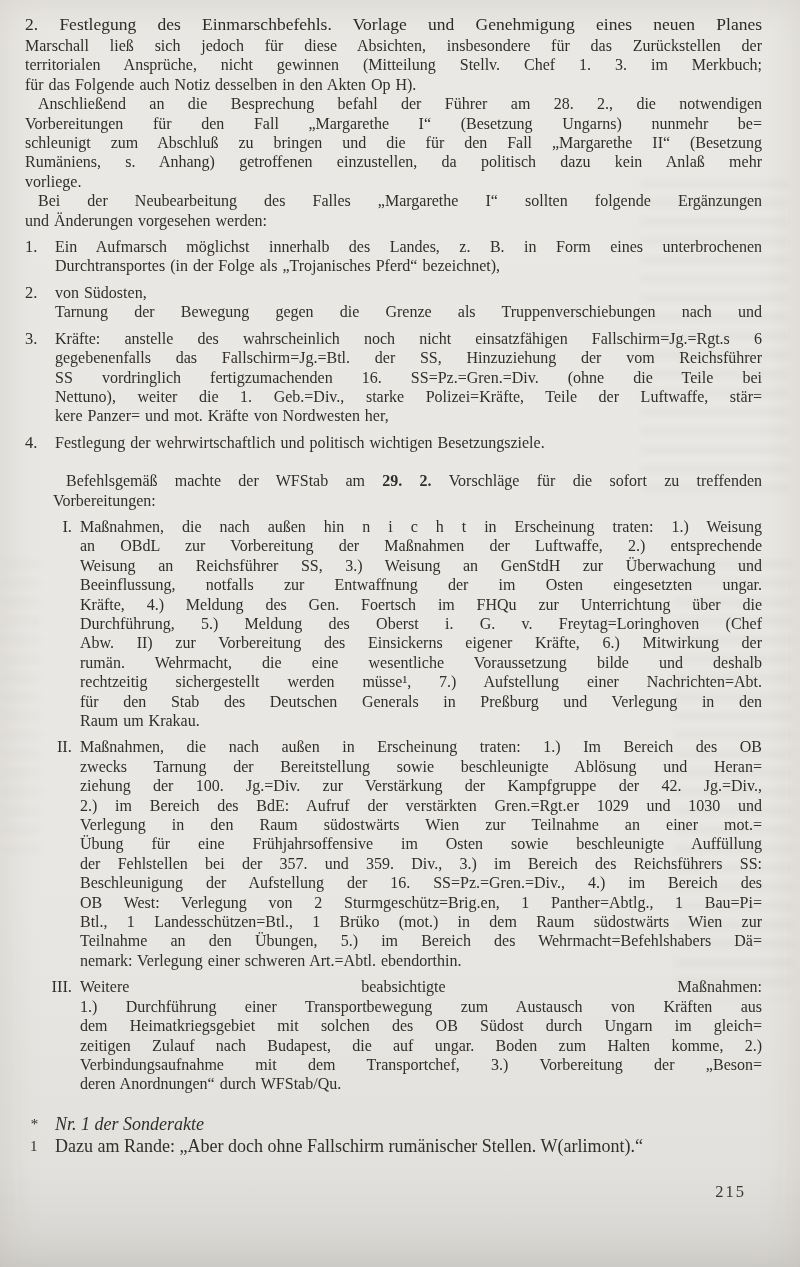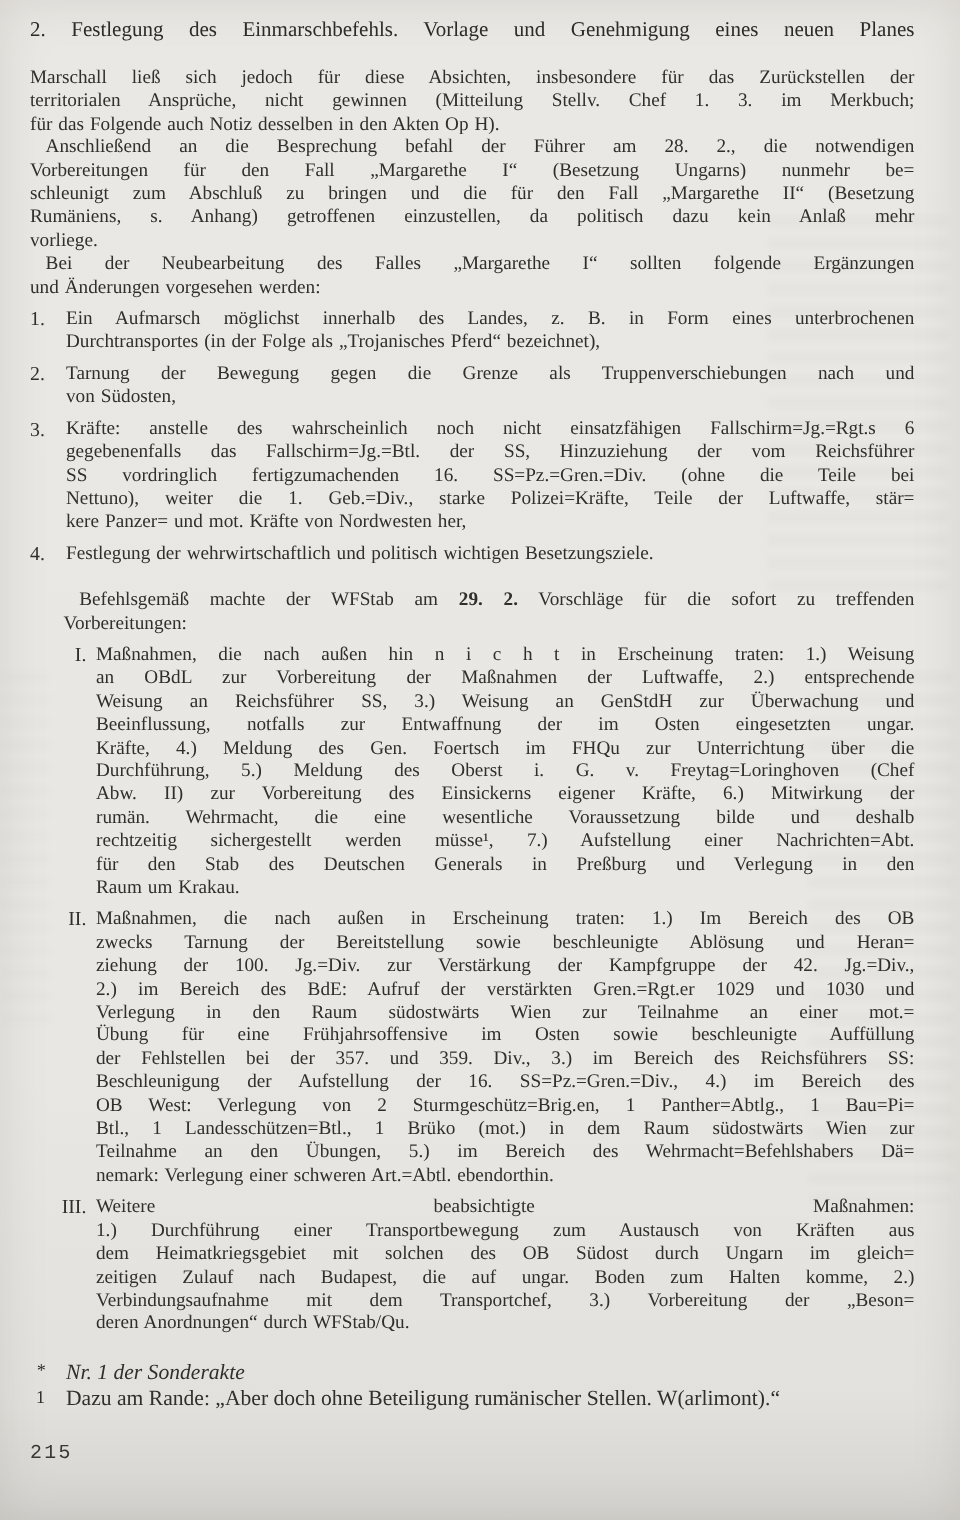--- a/index.html
+++ b/index.html
@@ -23,21 +23,20 @@
   }
   .ghost.g1{right:10px;top:180px;width:150px;height:320px;}
   .ghost.g2{right:6px;top:560px;width:120px;height:440px;}
   .ghost.g3{left:2px;top:560px;width:40px;height:300px;opacity:.12;}
   .content{
     position:absolute;left:25px;top:12px;width:737px;
   }
   .heading{
     font-size:17.5px;line-height:24px;
     text-align:justify;text-align-last:justify;
-    margin-bottom:19px;
     color:#2e2b26;
   }
   .line{
     font-size:16px;line-height:19.4px;
     text-align:justify;text-align-last:justify;
     word-spacing:.06em;
   }
   .line.last{text-align-last:left;}
   .para.indent .line:first-child{text-indent:13px;}
   .item,.roman,.fn{display:flex;}
@@ -48,22 +47,22 @@
     font-size:16.5px;line-height:19.4px;}
   .body{flex:1 1 auto;min-width:0;}
   .gap-lg{margin-top:19px;margin-left:28px;}
   .footnotes{margin-top:20px;}
   .fn{margin-top:2px;}
   .fn .marker{flex:0 0 30px;font-size:15px;line-height:20px;padding-left:5px;box-sizing:border-box;}
   .fn .fn-text{flex:1;font-size:18px;line-height:20px;}
   .fn.italic .fn-text, .fn.italic .marker{font-style:italic;}
   .page-number{
     margin-top:26px;
-    padding-right:16px;
-    font-size:16.5px;letter-spacing:2px;color:#3a3731;font-family:Liberation Mono, monospace;
+    text-align:right;padding-right:16px;
+    font-size:16.5px;letter-spacing:2px;color:#3a3731;
   }
 </style>
 </head>
 <body>
 
 <div class="page">
   <div class="ghost g1"></div>
   <div class="ghost g2"></div>
   <div class="ghost g3"></div>
 
@@ -90,22 +89,22 @@
         <div class="item">
           <div class="marker">1.</div>
           <div class="body">
             <div class="line">Ein Aufmarsch möglichst innerhalb des Landes, z. B. in Form eines unterbrochenen</div>
             <div class="line last">Durchtransportes (in der Folge als „Trojanisches Pferd“ bezeichnet),</div>
           </div>
         </div>
         <div class="item">
           <div class="marker">2.</div>
           <div class="body">
+            <div class="line last">von Südosten,</div>
             <div class="line">Tarnung der Bewegung gegen die Grenze als Truppenverschiebungen nach und</div>
-            <div class="line last">von Südosten,</div>
           </div>
         </div>
         <div class="item">
           <div class="marker">3.</div>
           <div class="body">
             <div class="line">Kräfte: anstelle des wahrscheinlich noch nicht einsatzfähigen Fallschirm=Jg.=Rgt.s 6</div>
             <div class="line">gegebenenfalls das Fallschirm=Jg.=Btl. der SS, Hinzuziehung der vom Reichsführer</div>
             <div class="line">SS vordringlich fertigzumachenden 16. SS=Pz.=Gren.=Div. (ohne die Teile bei</div>
             <div class="line">Nettuno), weiter die 1. Geb.=Div., starke Polizei=Kräfte, Teile der Luftwaffe, stär=</div>
             <div class="line last">kere Panzer= und mot. Kräfte von Nordwesten her,</div>
@@ -167,19 +166,19 @@
         </div>
       </div>
 
     <div class="footnotes">
         <div class="fn italic">
           <div class="marker">*</div>
           <div class="fn-text">Nr. 1 der Sonderakte</div>
         </div>
         <div class="fn">
           <div class="marker">1</div>
-          <div class="fn-text">Dazu am Rande: „Aber doch ohne Beteiligung rumänischer Stellen. W(arlimont).“</div>
+          <div class="fn-text">Dazu am Rande: „Aber doch ohne Fallschirm rumänischer Stellen. W(arlimont).“</div>
         </div>
       </div>
 
     <div class="page-number">215</div>
   </div>
 </div>
 
 </body></html>

